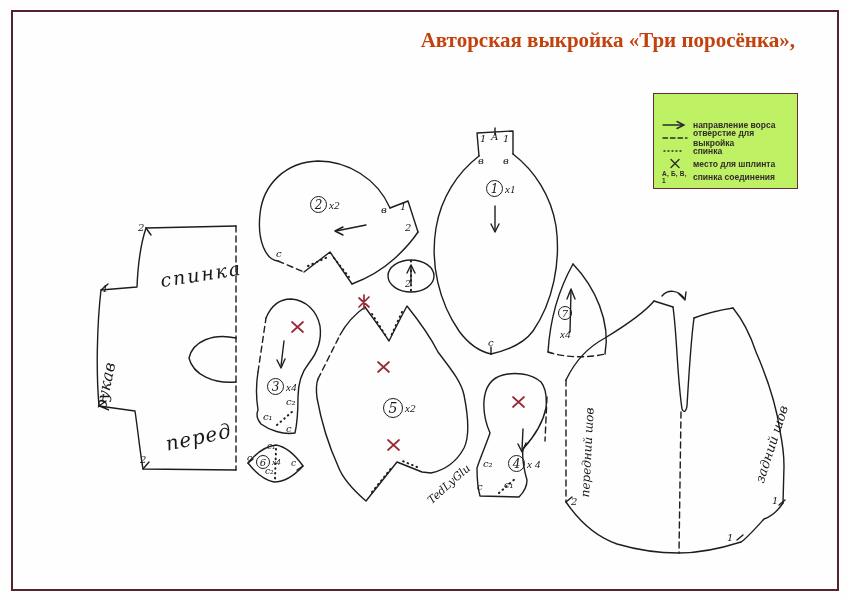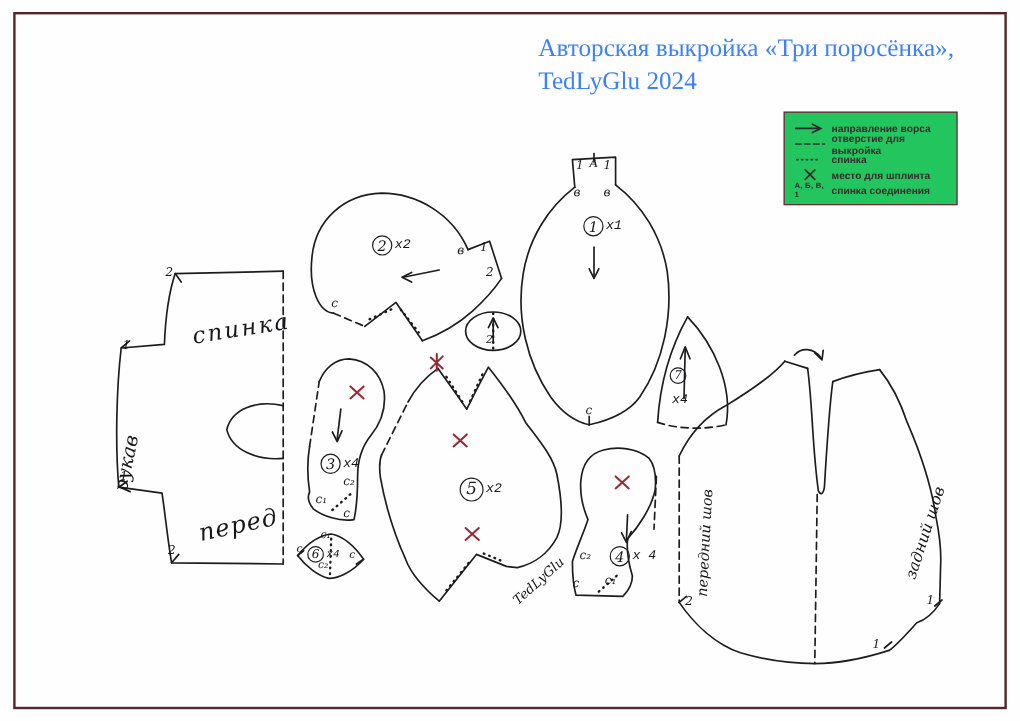--- a/index.html
+++ b/index.html
@@ -5,52 +5,51 @@
   html,body{margin:0;padding:0;background:#fff;}
   .page{position:relative;width:850px;height:601px;background:#fffefe;overflow:hidden;
         font-family:"Liberation Serif",serif;}
   .frame{position:absolute;left:11px;top:10px;right:11px;bottom:10px;border:2px solid #56232d;}
   svg.canvas{position:absolute;left:0;top:0;}
   svg.canvas path, svg.canvas ellipse{fill:none;stroke:#1d1d20;stroke-width:1.4;
         stroke-linecap:round;stroke-linejoin:round;}
   svg.canvas .dash{stroke-dasharray:6,4;}
   svg.canvas .dots{stroke-dasharray:0.6,4.2;stroke-width:2;}
   svg.canvas .red{stroke:#972836;stroke-width:1.7;}
-  .title{position:absolute;top:27px;right:55px;text-align:left;font-weight:normal;
-        font-size:21px;line-height:1.3;color:#3b82f6;}
+  .title{position:absolute;top:27px;right:55px;text-align:center;font-weight:bold;
+        font-size:21px;line-height:1.3;color:#c2410c;}
   .legend{position:absolute;left:653px;top:93px;width:130px;border:1.5px solid #6b2a35;
-        background:#22c55e;padding:6px 5px 5px 8px;font-family:"Liberation Sans",sans-serif;}
+        background:#bef264;padding:24px 5px 5px 8px;font-family:"Liberation Sans",sans-serif;}
   .lrow{display:flex;align-items:center;gap:5px;height:13px;font-size:8.5px;font-weight:bold;color:#35292d;}
   .lsym{width:26px;flex:0 0 26px;display:flex;justify-content:center;align-items:center;}
   .lsym svg{display:block;}
   .lsym svg path{fill:none;stroke:#2b2b2e;stroke-width:1.4;stroke-linecap:round;}
   .lprefix{font-size:6.5px;letter-spacing:.2px;}
   .hand{position:absolute;font-style:italic;color:#17171a;font-family:"DejaVu Serif",serif;white-space:nowrap;}
   .mark{position:absolute;font-style:italic;font-size:10px;color:#17171a;
         font-family:"DejaVu Serif",serif;white-space:nowrap;}
   .plabel{position:absolute;display:flex;align-items:center;gap:2px;}
   .circ{display:inline-flex;align-items:center;justify-content:center;width:17px;height:17px;
         border:1.4px solid #1d1d20;border-radius:50%;font-size:12px;font-style:italic;
         font-family:"DejaVu Serif",serif;color:#17171a;box-sizing:border-box;}
   .circ.small{width:14px;height:14px;font-size:10px;}
   .circ.big{width:20px;height:20px;font-size:14px;}
-  .mult{font-size:11px;font-style:italic;font-family:Liberation Mono, monospace;color:#17171a;}
+  .mult{font-size:11px;font-style:italic;font-family:Liberation Serif, serif;color:#17171a;}
   .wm{position:absolute;right:0;bottom:0;width:152px;height:23px;background:#b3abae;
       color:#ded9db;font-family:"Liberation Sans",sans-serif;font-size:11.5px;
       display:flex;align-items:center;justify-content:center;z-index:5;}
 </style>
 </head>
 <body>
 
 <div class="page">
   <div class="frame"></div>
 
   <div class="title">
     <div>Авторская выкройка «Три поросёнка»,</div>
-    <div>TedLyGlu 2024</div>
   </div>
 
   <div class="legend">
     <div class="lrow">
       <span class="lsym">
         <svg width="26" height="10">
             <path d="M1,5 L21,5 M15,1.5 L22,5 L15,8.5"></path>
           </svg>
         </span>
       <span>направление ворса</span>

